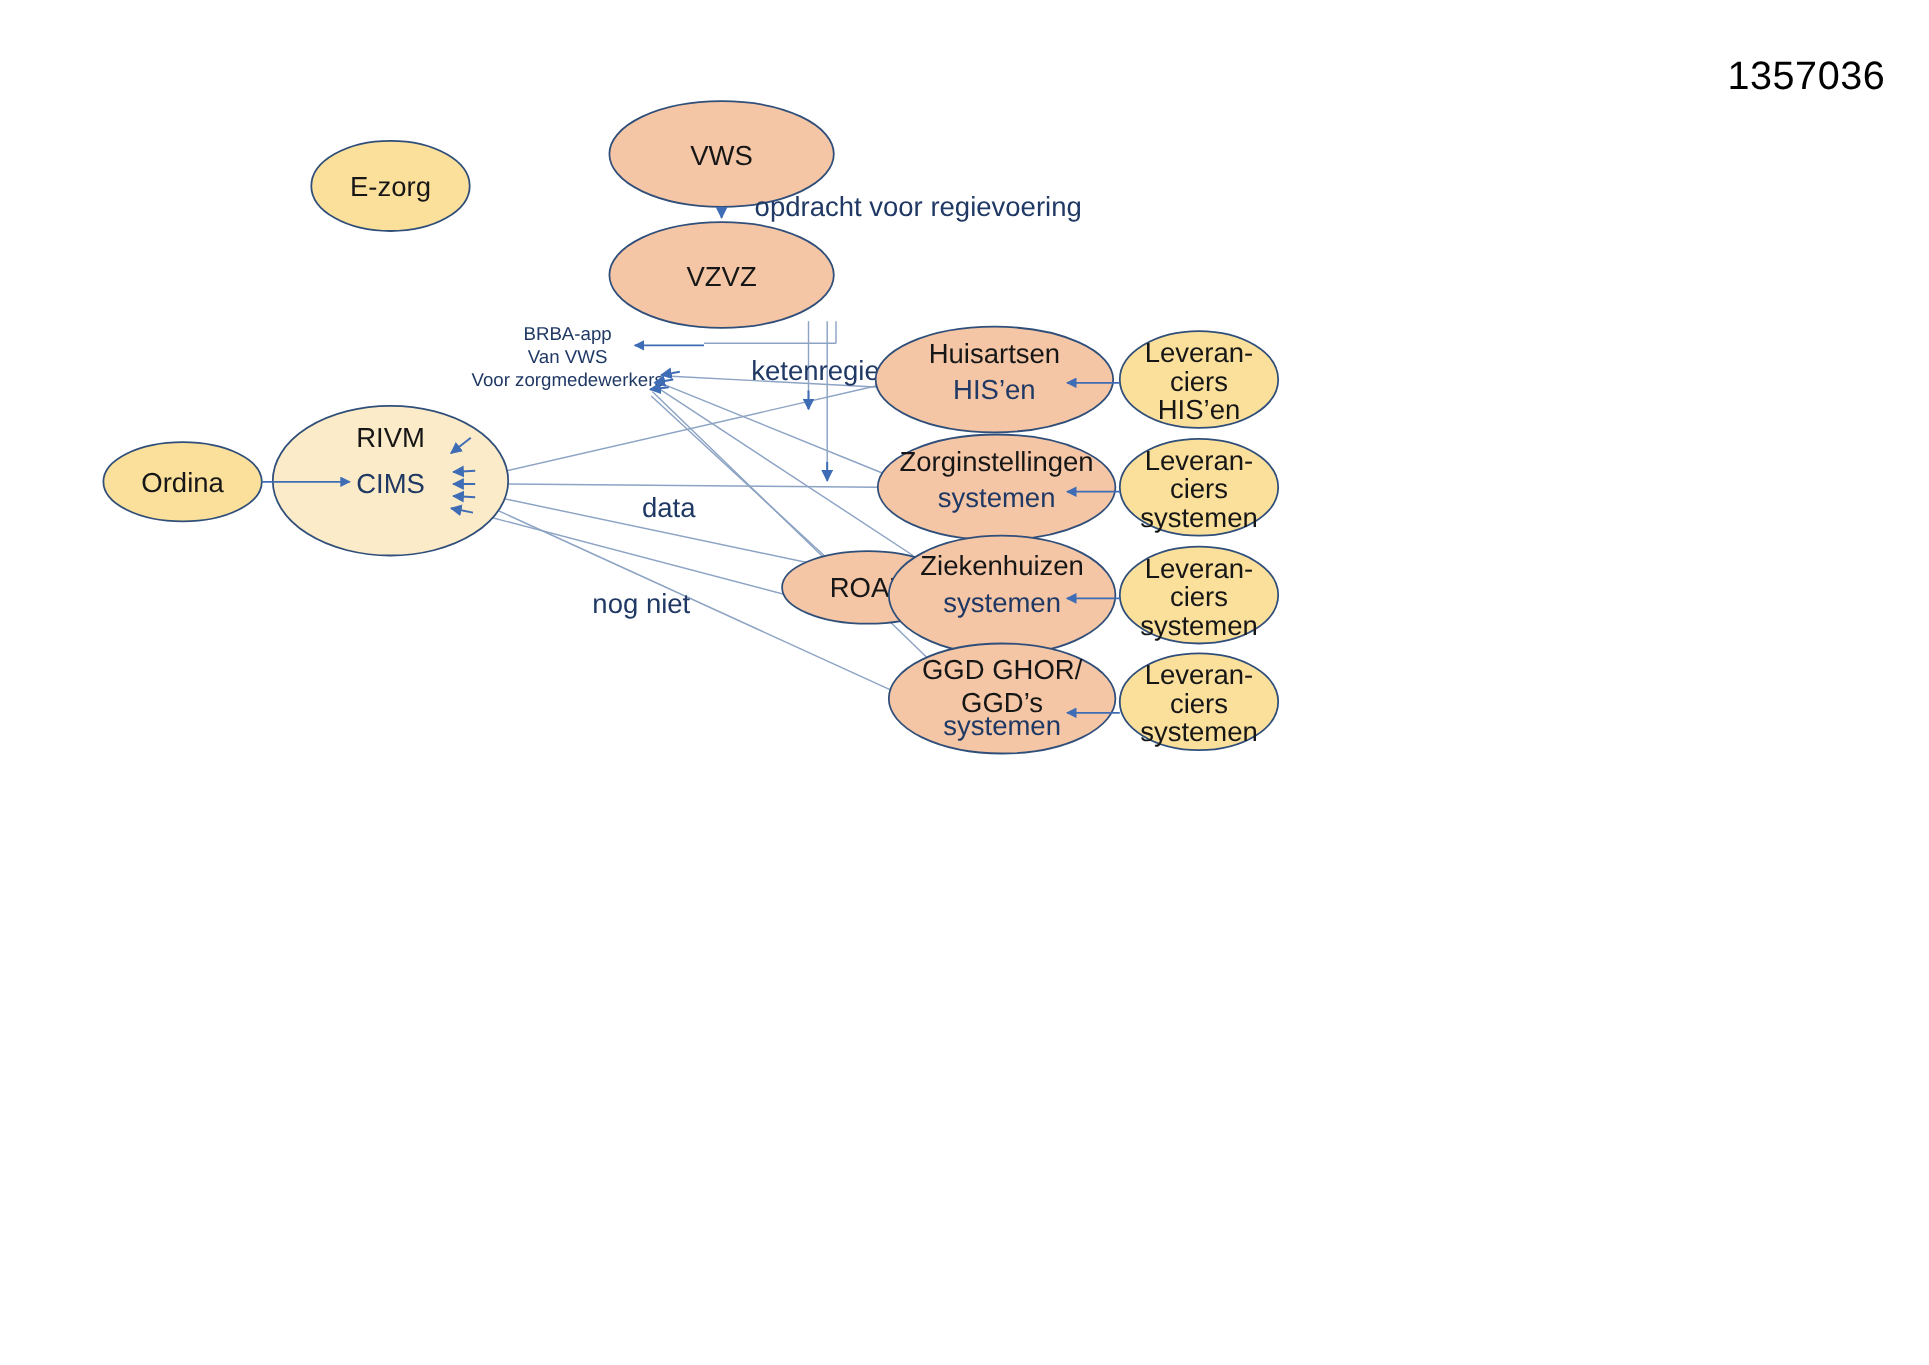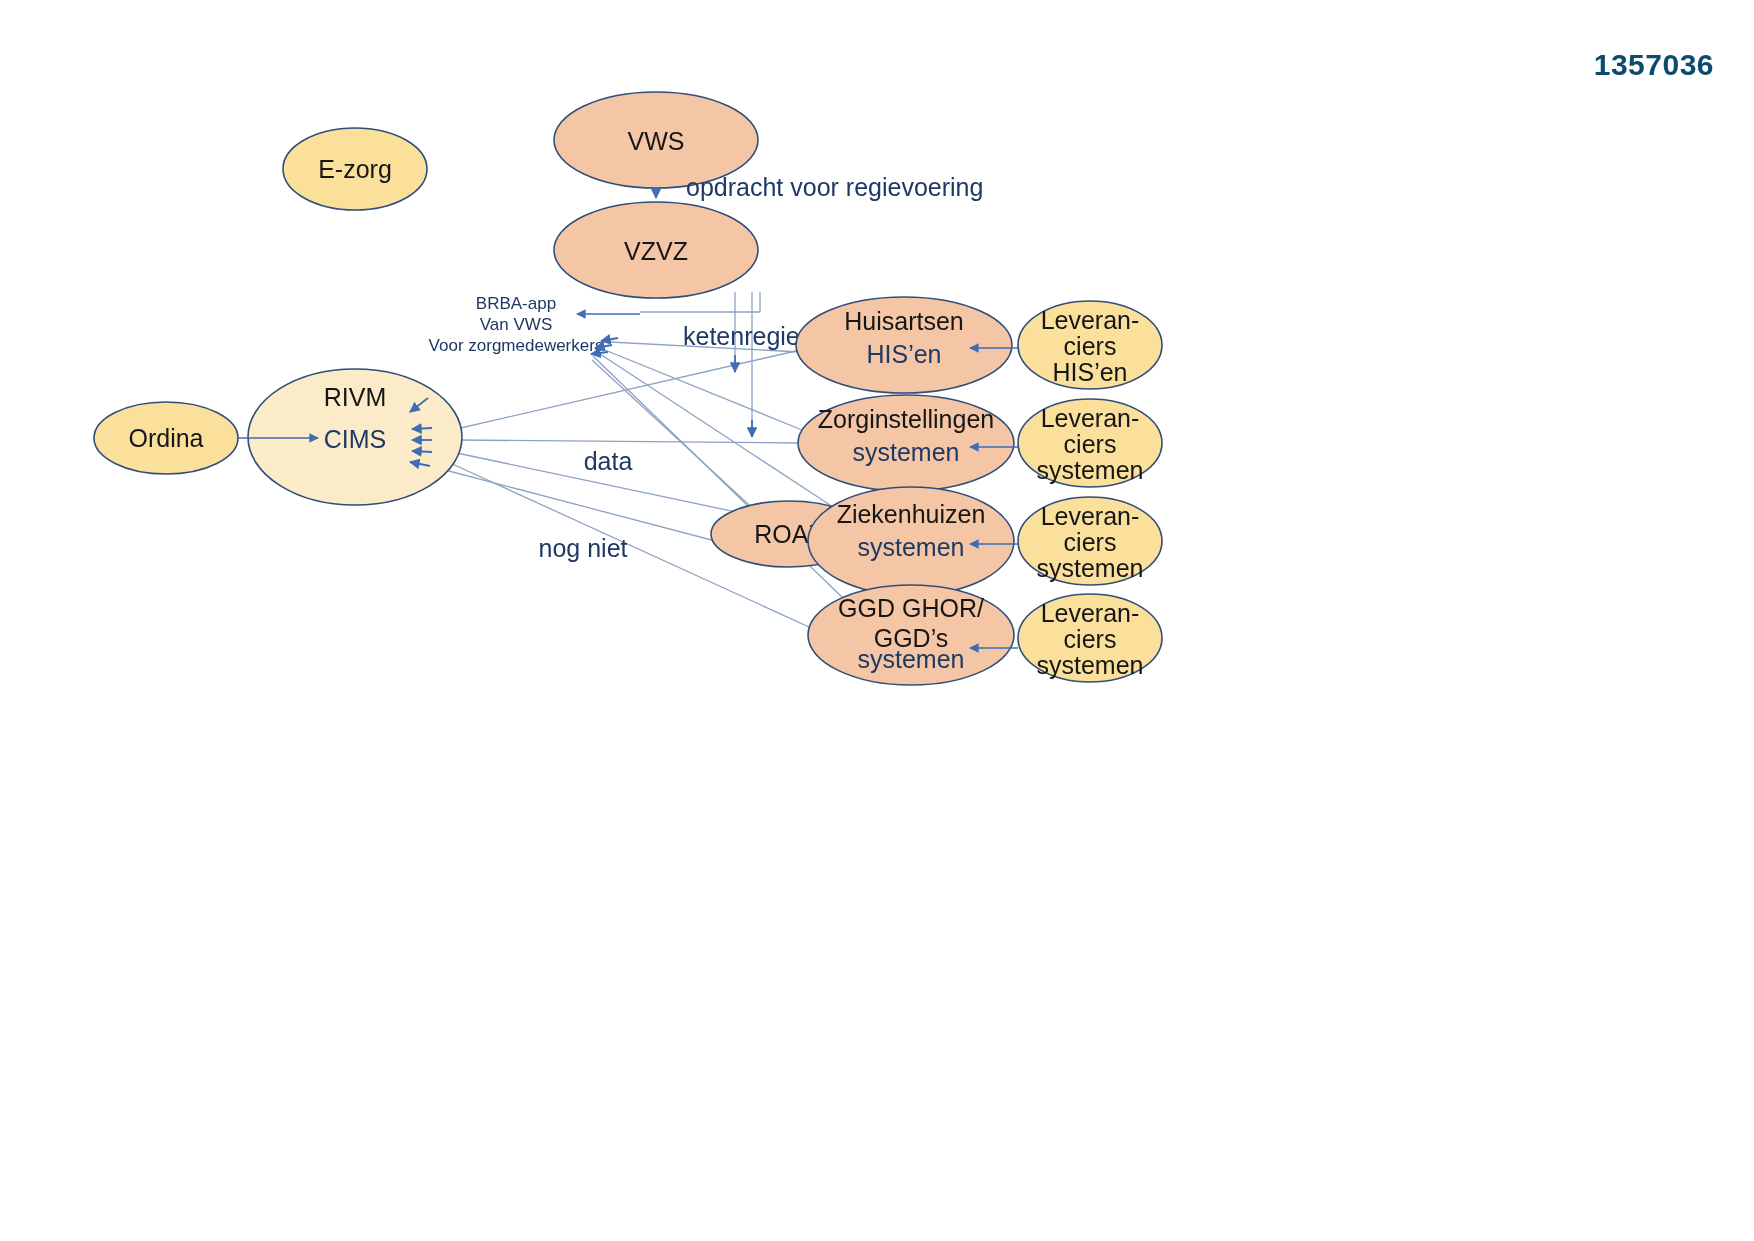--- a/index.html
+++ b/index.html
@@ -25,24 +25,23 @@
     left: 0; top: 0;
     width: 1754px;
     height: 1241px;
     display: block;
   }
   .page-number {
     position: absolute;
     right: 40px;
     top: 48px;
     font-family: "Liberation Sans", sans-serif;
-    font-size: 30px;
-    color: #0c4a6e;
+    font-size: 36px;
+    color: #000000;
     letter-spacing: 0.5px;
-    font-weight: bold;
   }
   text {
     font-family: "Liberation Sans", sans-serif;
   }
   .lbl-black {
     fill: #161616;
     font-size: 25px;
   }
   .lbl-blue {
     fill: #1F3864;

